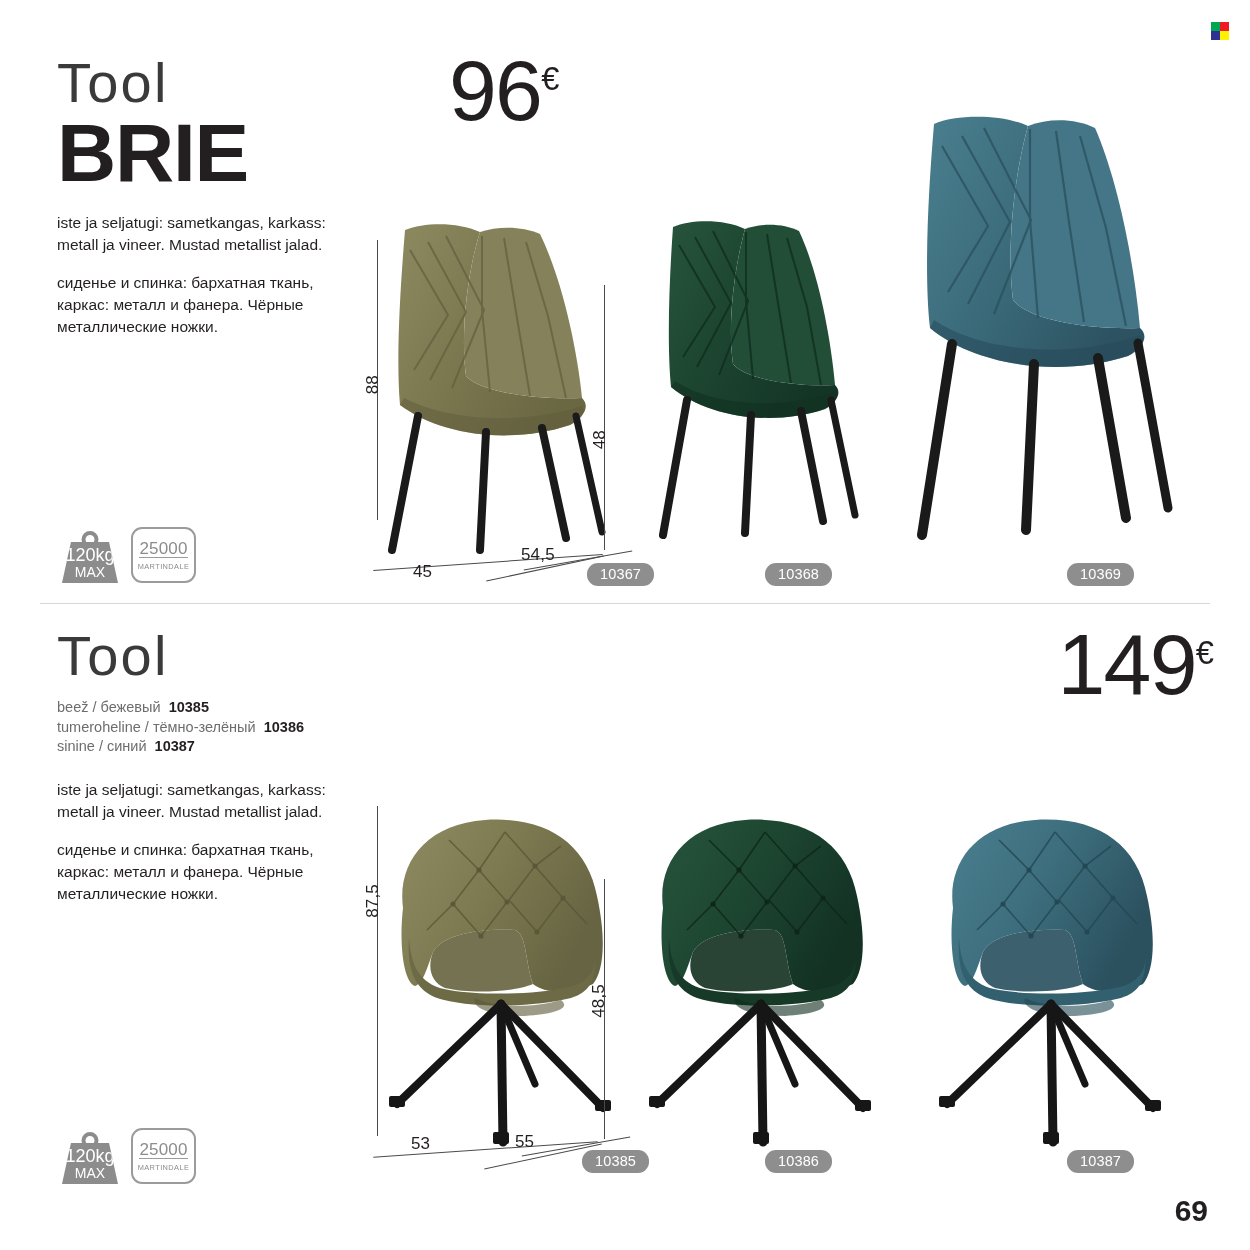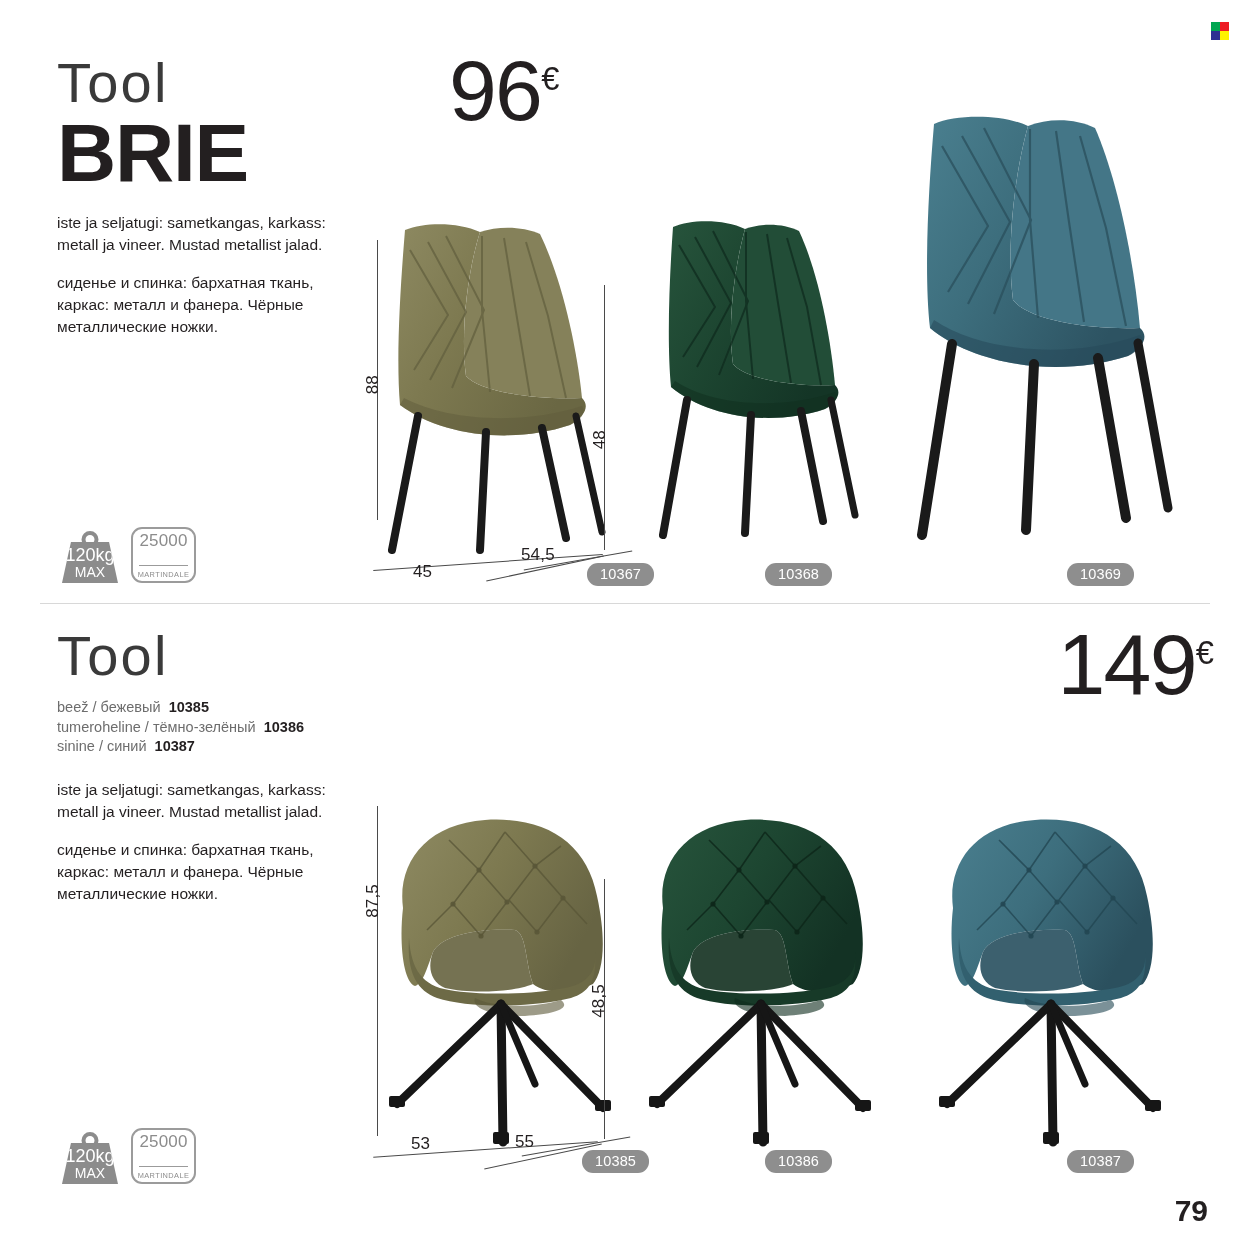--- a/index.html
+++ b/index.html
@@ -49,21 +49,21 @@
   .wbadge .body{position:absolute;left:0;bottom:0;width:56px;height:41px;background:#8c8c8c;
     clip-path:polygon(16% 0,84% 0,100% 100%,0 100%);
     color:#ffffff;display:flex;flex-direction:column;align-items:center;justify-content:center;
     line-height:1.02;}
   .wbadge .l1{font-size:18px;}
   .wbadge .l2{font-size:14px;}
 
   .mbadge{width:65px;height:56px;border:2px solid #9b9b9b;border-radius:11px;
     display:flex;flex-direction:column;align-items:center;justify-content:center;
     color:#8c8c8c;box-sizing:border-box;}
-  .mbadge .num{font-size:17px;letter-spacing:.01em;line-height:1;padding-bottom:16px;
+  .mbadge .num{font-size:17px;letter-spacing:.01em;line-height:1;padding-bottom:0;
     border-bottom:1.5px solid #9b9b9b;}
   .mbadge .mart{font-size:7.4px;letter-spacing:.055em;margin-top:4px;}
 
   
   .stage{position:absolute;}
   .chair{position:absolute;}
 
   
   .pill{position:absolute;background:#8e8e8e;color:#ffffff;border-radius:11px;
     font-size:14.5px;padding:2px 13px 3px;line-height:1.25;letter-spacing:.01em;}
@@ -414,14 +414,14 @@
       <div class="dline h" style="left:128px;top:362px;width:120px;transform:rotate(-12deg)"></div>
       <div class="dline h" style="left:166px;top:352px;width:110px;transform:rotate(-10deg)"></div>
       <div class="dim" style="left:160px;top:338px">55</div>
 
       <div class="pill" style="left:227px;top:356px">10385</div>
       <div class="pill" style="left:410px;top:356px">10386</div>
       <div class="pill" style="left:712px;top:356px">10387</div>
     </div>
   </div>
 
-  <div class="pageno">79</div>
+  <div class="pageno">69</div>
 </div>
 
 </body></html>

